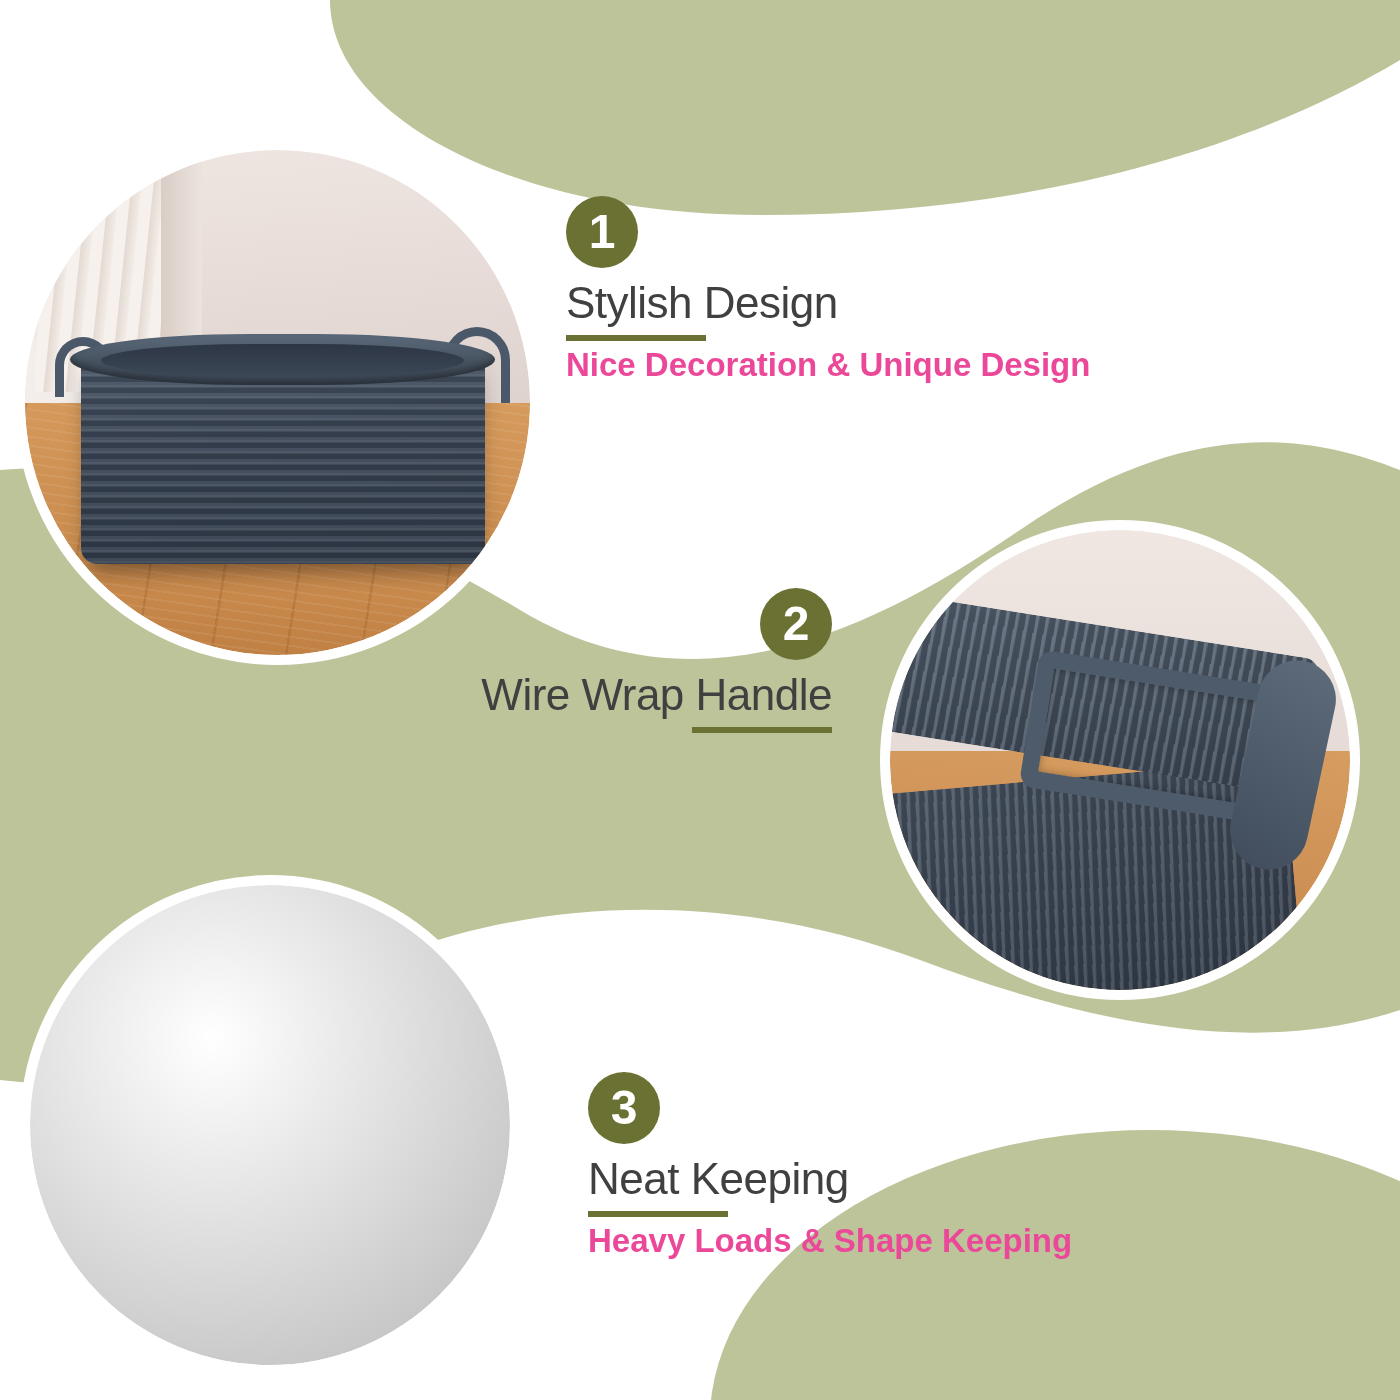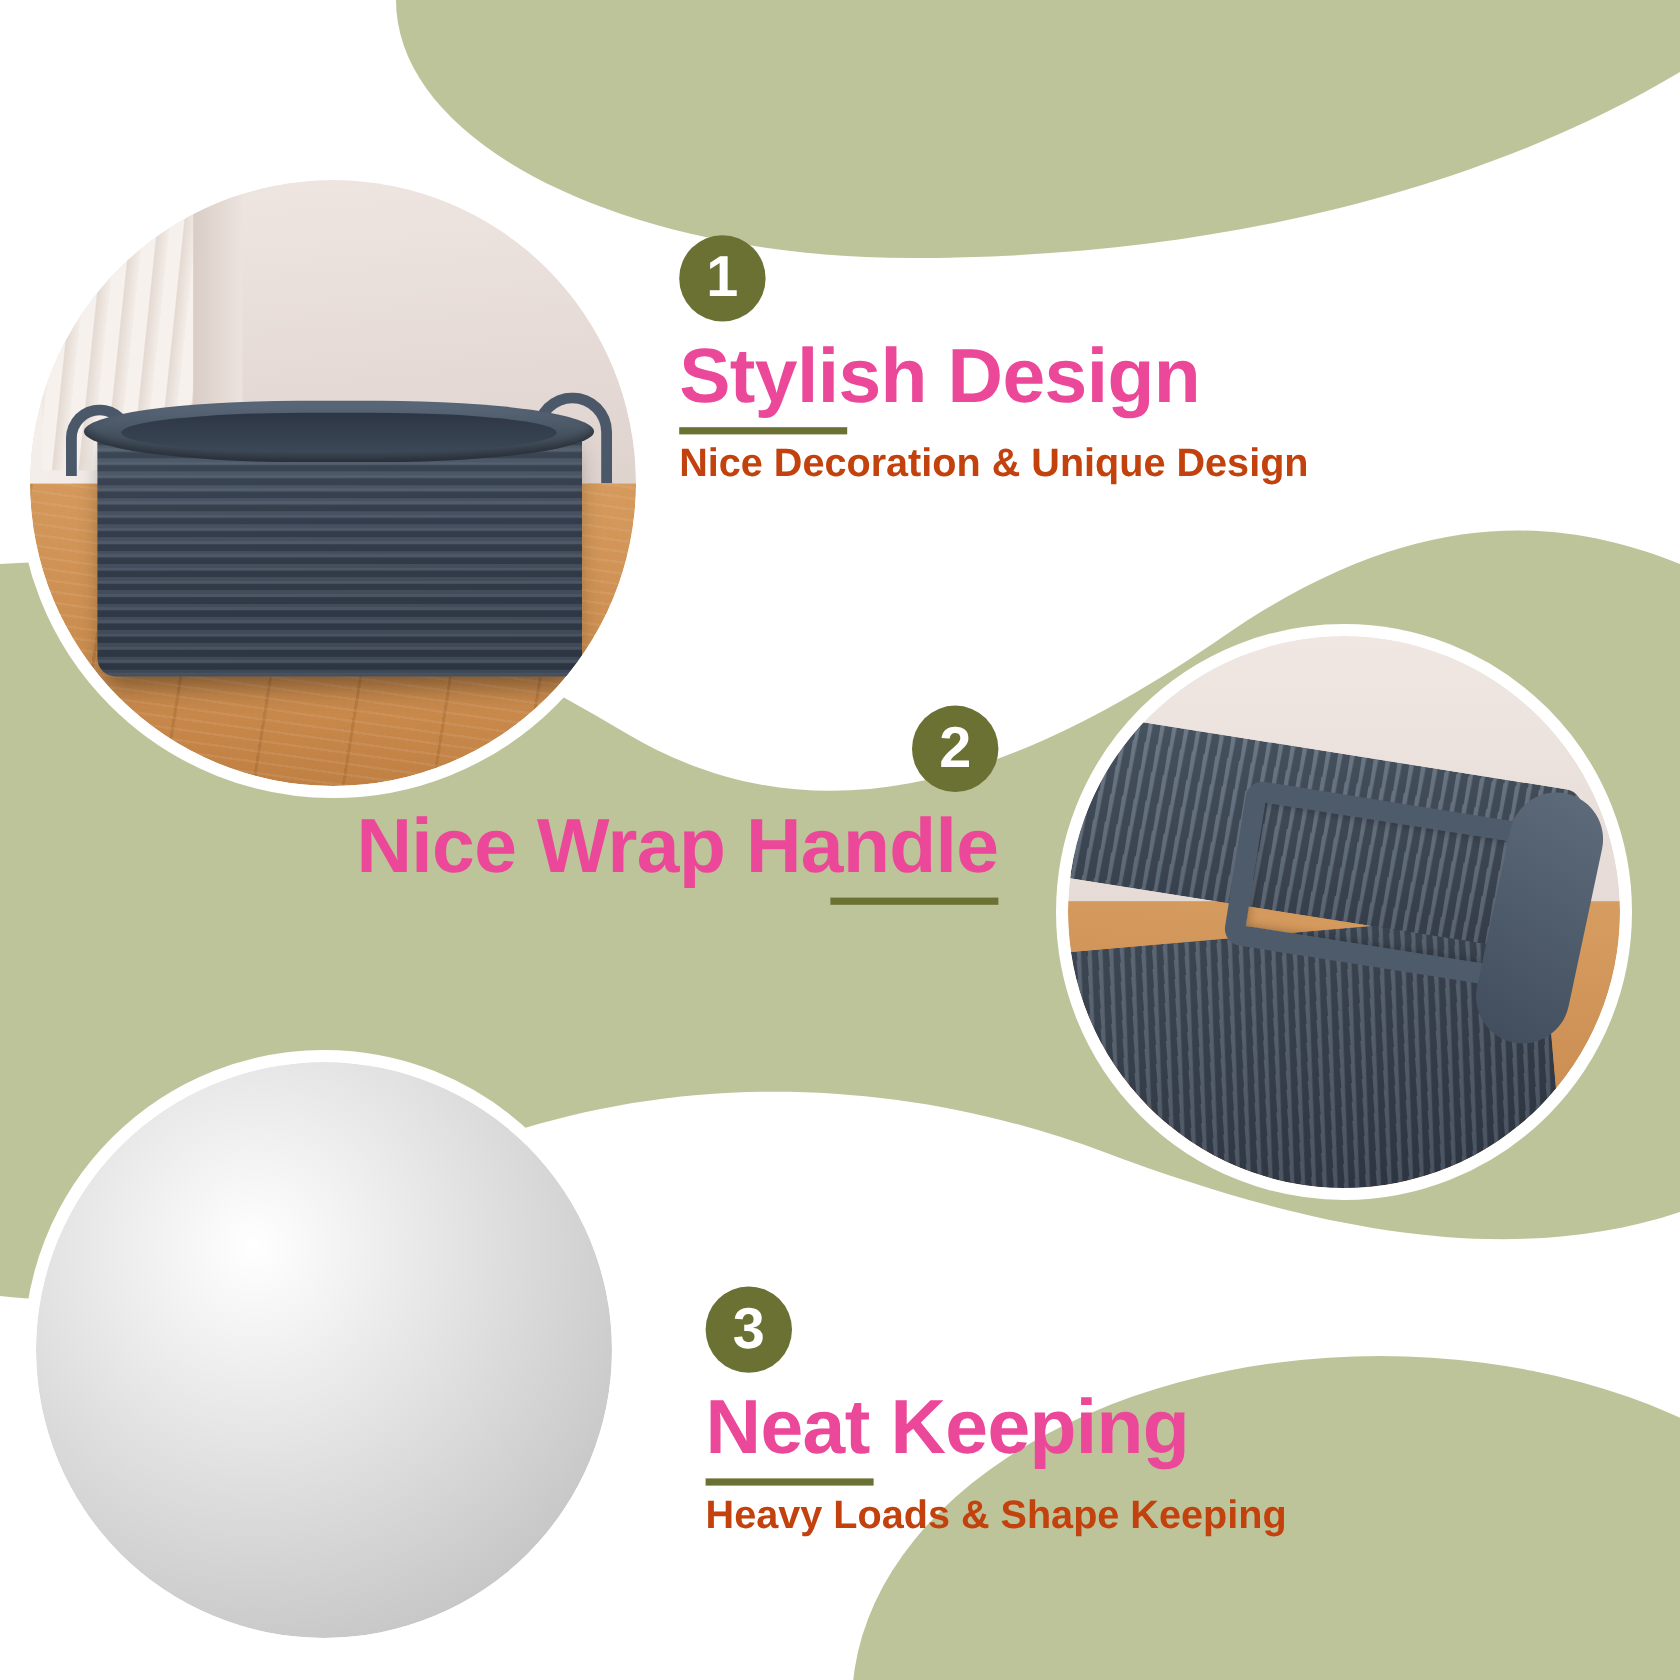--- a/index.html
+++ b/index.html
@@ -121,27 +121,27 @@
 
   
   .feature { position:absolute; z-index:6; }
   .badge {
     width:72px; height:72px; border-radius:50%;
     background:#6B7033; color:#ffffff;
     font-size:48px; font-weight:bold; line-height:72px;
     text-align:center;
   }
   .f-title {
-    color:#ec4899; font-weight:bold;
-    font-size:64px; line-height:1.04;
+    color:#404040; font-weight:normal;
+    font-size:44px; line-height:1.04;
     letter-spacing:-0.5px; white-space:nowrap;
   }
   .f-rule { height:6px; background:#6B7033; margin:9px 0 6px; }
   .f-sub {
-    color:#c2410c; font-size:33px; font-weight:bold;
+    color:#ec4899; font-size:33px; font-weight:bold;
     line-height:1.12; white-space:nowrap;
   }
 
   
   #feature-1 { left:566px; top:196px; text-align:left; }
   #feature-1 .badge { margin-bottom:12px; }
   #feature-1 .f-rule { width:140px; }
 
   
   #feature-2 { left:196px; top:588px; width:636px; text-align:right; }
@@ -219,21 +219,21 @@
 
   <div class="feature" id="feature-1">
     <div class="badge">1</div>
     <div class="f-title">Stylish Design</div>
     <div class="f-rule"></div>
     <div class="f-sub">Nice Decoration &amp; Unique Design</div>
   </div>
 
   <div class="feature" id="feature-2">
     <div class="badge">2</div>
-    <div class="f-title">Nice Wrap Handle</div>
+    <div class="f-title">Wire Wrap Handle</div>
     <div class="f-rule"></div>
   </div>
 
   <div class="feature" id="feature-3">
     <div class="badge">3</div>
     <div class="f-title">Neat Keeping</div>
     <div class="f-rule"></div>
     <div class="f-sub">Heavy Loads &amp; Shape Keeping</div>
   </div>
 

